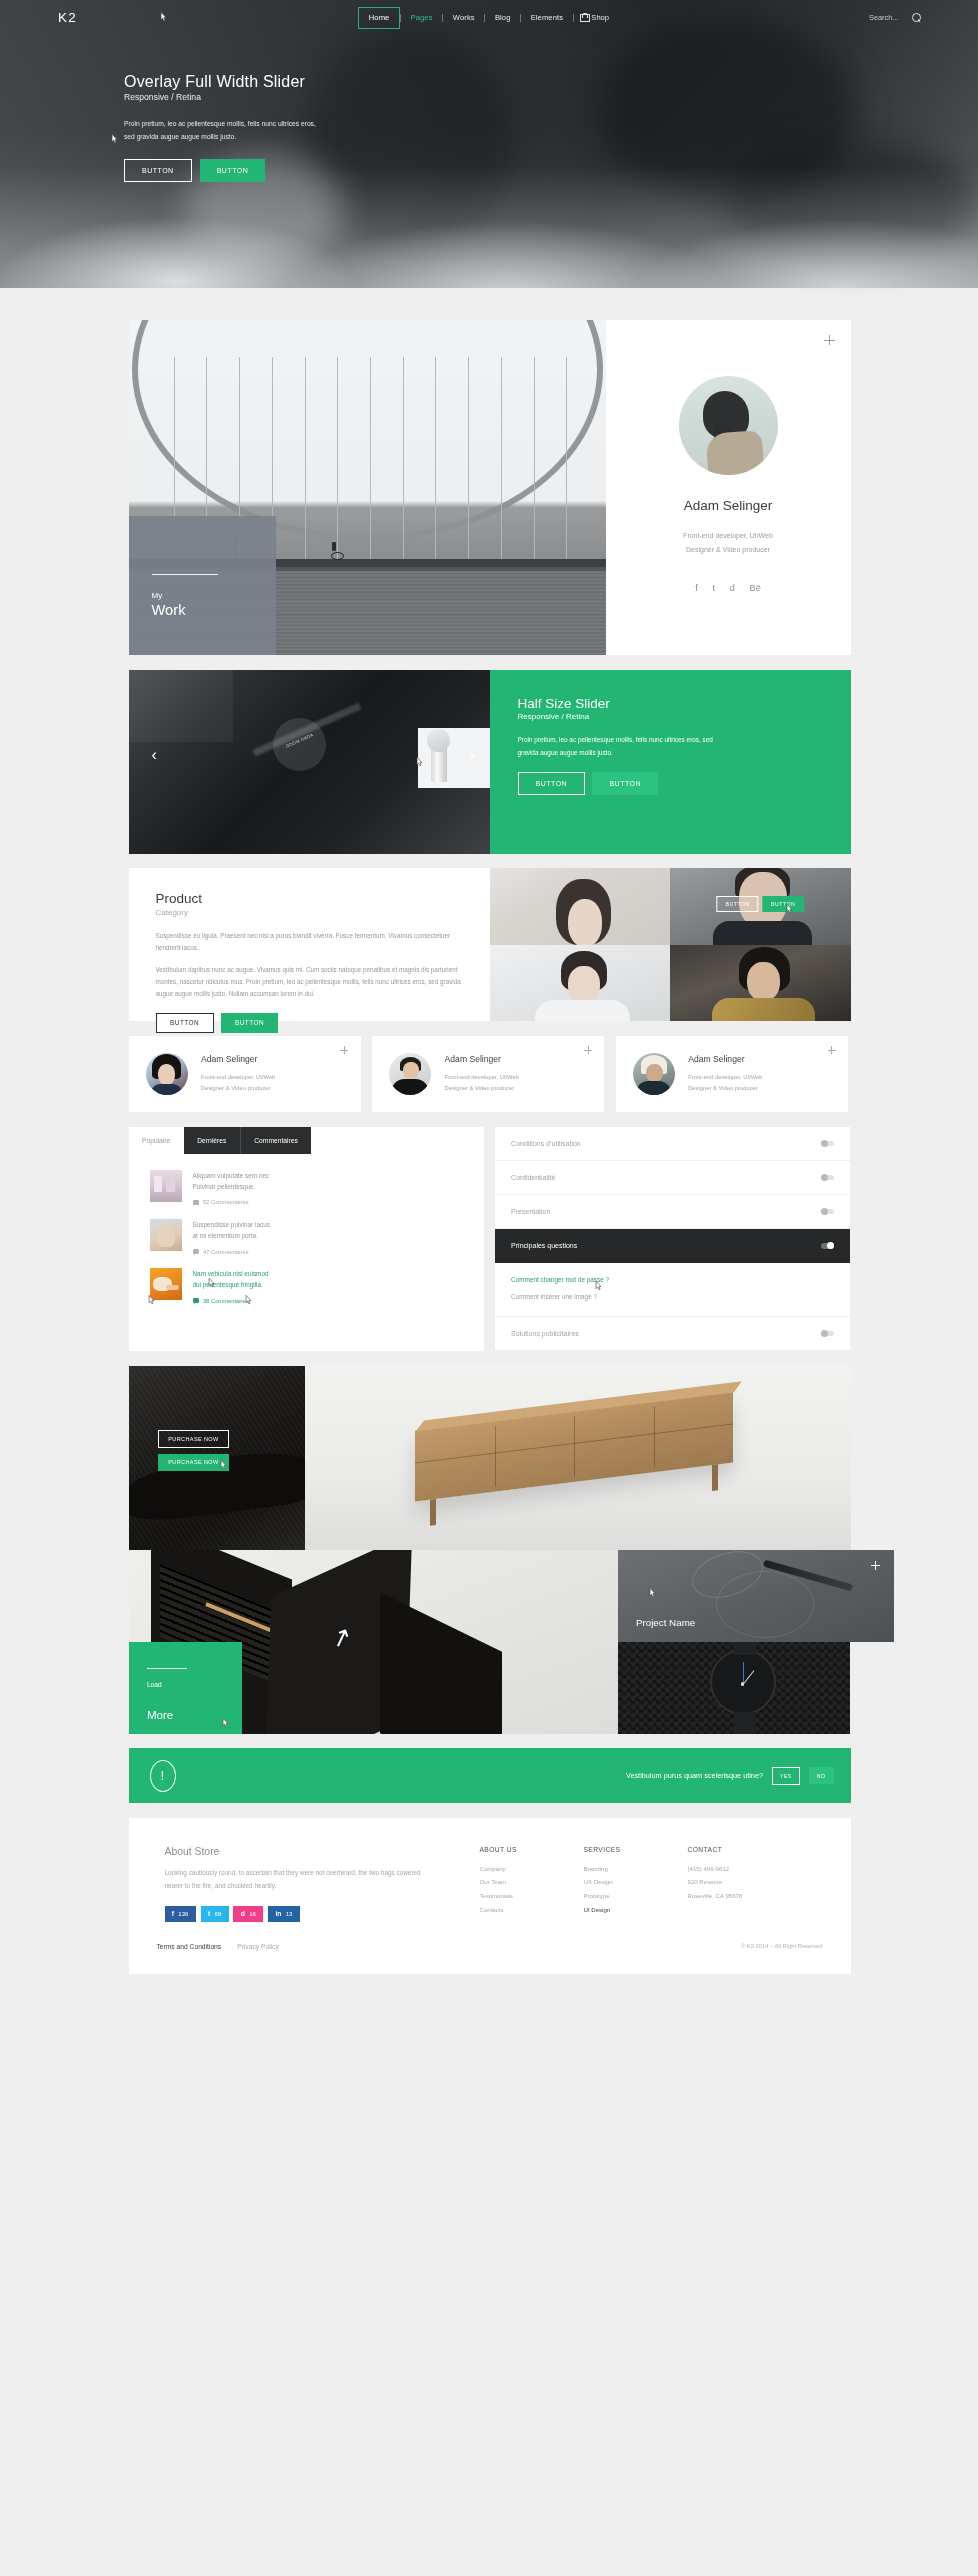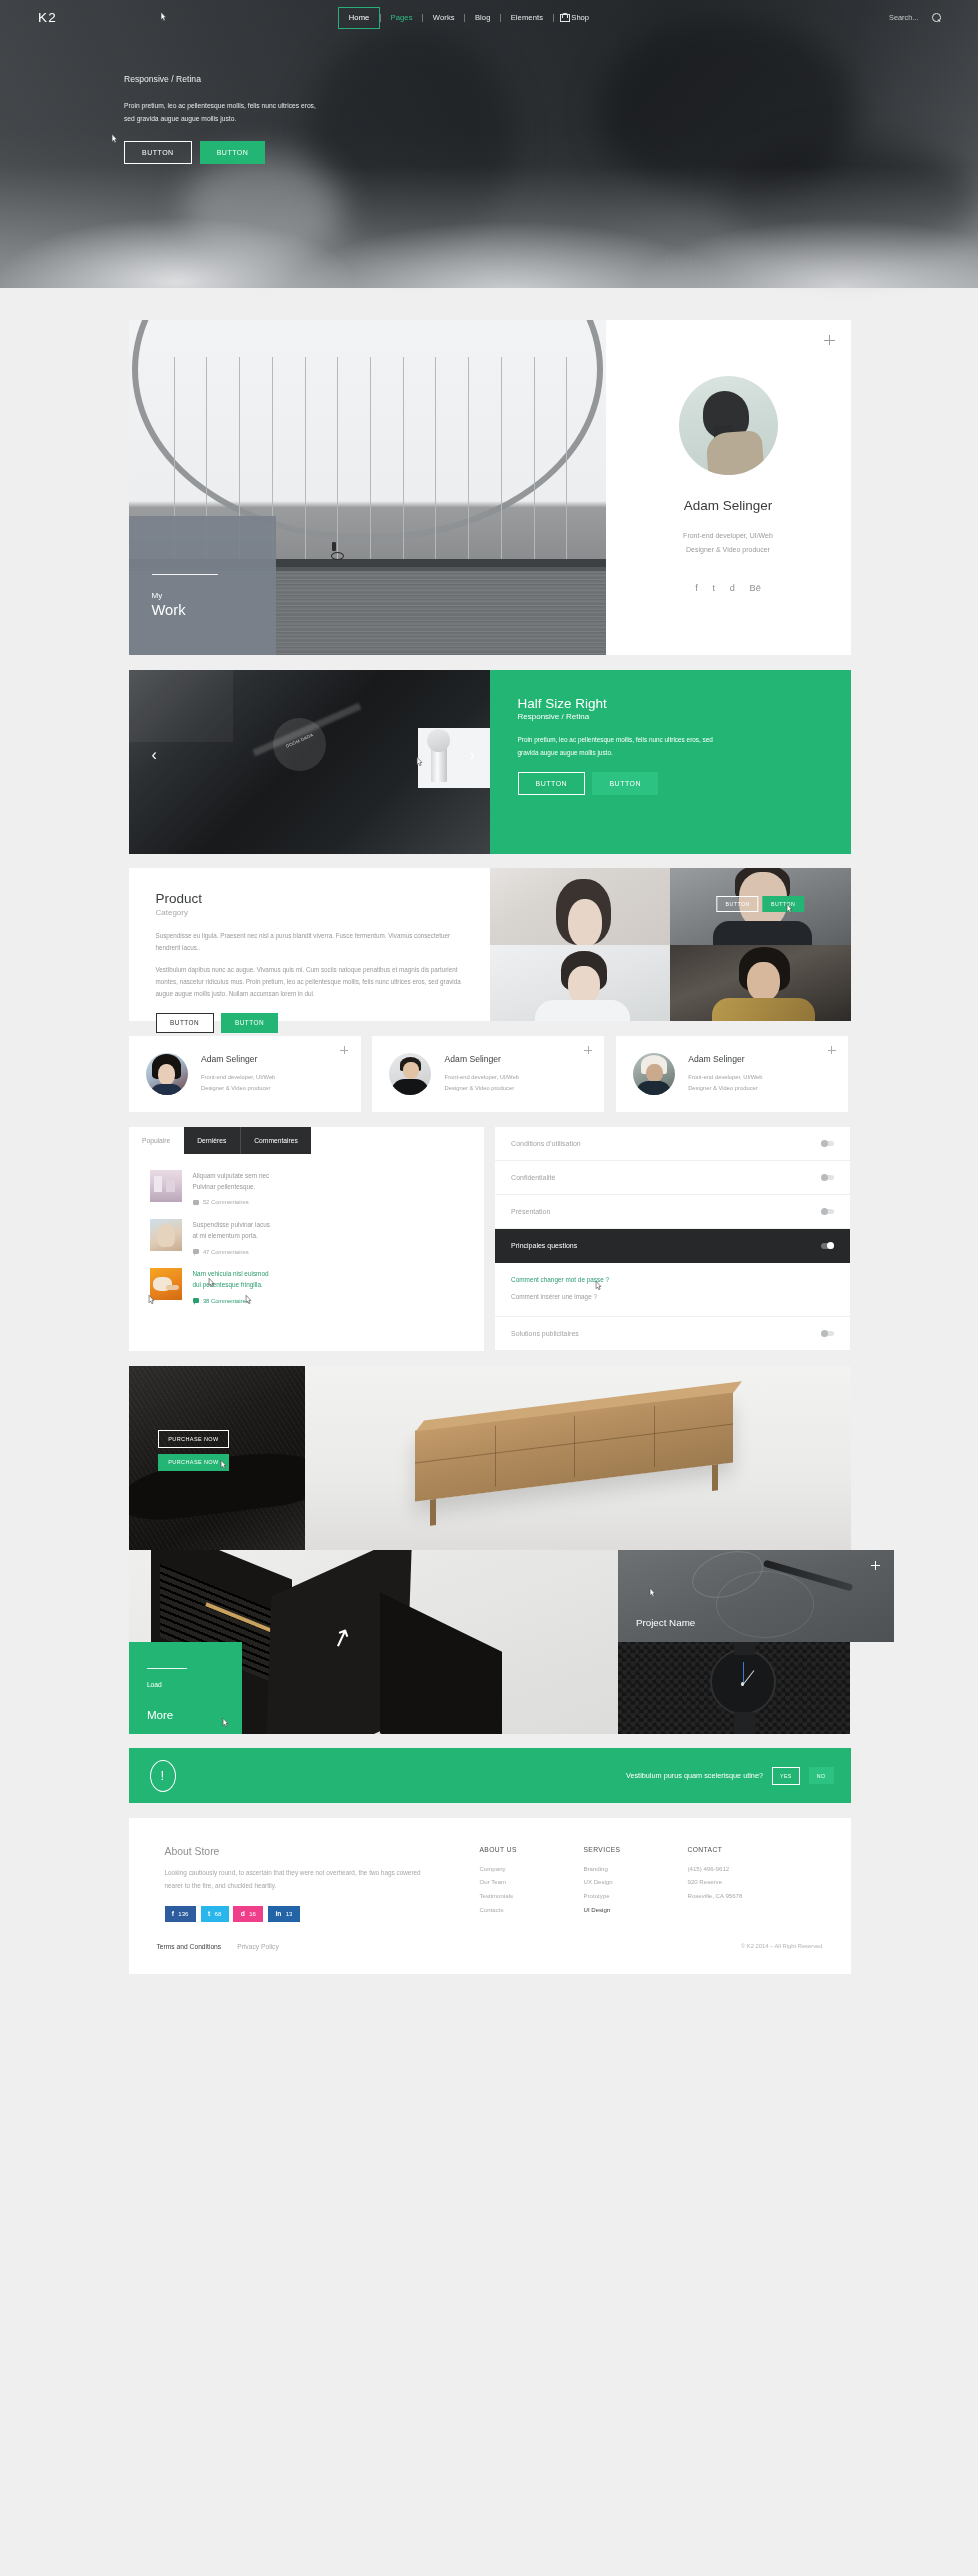--- a/index.html
+++ b/index.html
@@ -29,21 +29,21 @@
     pointer-events:none;
   }
   .hero-blob{position:absolute;border-radius:50%;filter:blur(16px);pointer-events:none}
   .b1{left:599px;top:18.4px;width:257px;height:184px;background:rgba(20,22,24,.55)}
   .b2{left:306px;top:24.5px;width:208px;height:232px;background:rgba(15,17,19,.35)}
   .b3{left:722px;top:141px;width:257px;height:122px;background:rgba(18,20,22,.5)}
   .b4{left:184px;top:153px;width:159px;height:110px;background:rgba(210,213,216,.35)}
 
   .navbar{
     position:relative; z-index:5;
-    display:flex; align-items:center; height:35px; padding:0 38px;
+    display:flex; align-items:center; height:35px; padding:0 58px;
   }
   .brand{ color:#fff; font-size:13.5px; letter-spacing:1.2px; font-weight:400; }
   .nav-links{ display:flex; align-items:center; margin-left:281px;text-align:right; }
   .nav-link{
     color:#e9eaec; font-size:7.6px; padding:5.5px 9.8px; text-decoration:none;
     position:relative; letter-spacing:0.1px;
   }
   .nav-link.active{ border:0.6px solid #27ae79; color:#fff; }
   .nav-link.hover{ color:#2fbf86; }
   .nav-sep{ width:0.6px; height:8px; background:rgba(255,255,255,.35); }
@@ -400,20 +400,21 @@
           <span>Shop</span>
         </a>
       </div>
       <div class="nav-right">
         <input class="search-input" placeholder="Search..." style="">
         <i class="mag"></i>
       </div>
     </nav>
 
     <div class="hero-copy">
+      <h1 class="hero-title">Overlay Full Width Slider</h1>
       <div class="hero-sub">Responsive / Retina</div>
       <p class="hero-text">Proin pretium, leo ac pellentesque mollis, felis nunc ultrices eros, sed gravida augue augue mollis justo.</p>
       <div class="hero-btns">
         <button class="btn btn-ghost">BUTTON</button>
         <button class="btn btn-green">BUTTON</button>
       </div>
     </div>
 
     <div class="cursor" style="left:158px;top:11px">
       <svg width="9.2" height="13" viewBox="0 0 15 21">
@@ -487,21 +488,21 @@
             <div class="ball"></div>
         </div>
         <div class="arrow-r">›</div>
         <div class="cursor" style="left:285px;top:86px">
           <svg width="9.2" height="13" viewBox="0 0 15 21">
               <path d="M5 2v12l2.6-2.6 1.9 4.3 2.1-.95-1.9-4.25H13z" fill="#fff" stroke="#444" stroke-width="1"></path>
             </svg>
         </div>
       </div>
       <div class="half-green">
-        <div class="hg-title">Half Size Right</div>
+        <div class="hg-title">Half Size Slider</div>
         <div class="hg-sub">Responsive / Retina</div>
         <p class="hg-text">Proin pretium, leo ac pellentesque mollis, felis nunc ultrices eros, sed gravida augue augue mollis justo.</p>
         <div class="hg-btns">
           <button class="btn btn-ghost">BUTTON</button>
           <button class="btn btn-green-soft">BUTTON</button>
         </div>
       </div>
     </section>
 
     <section class="sec-product">

